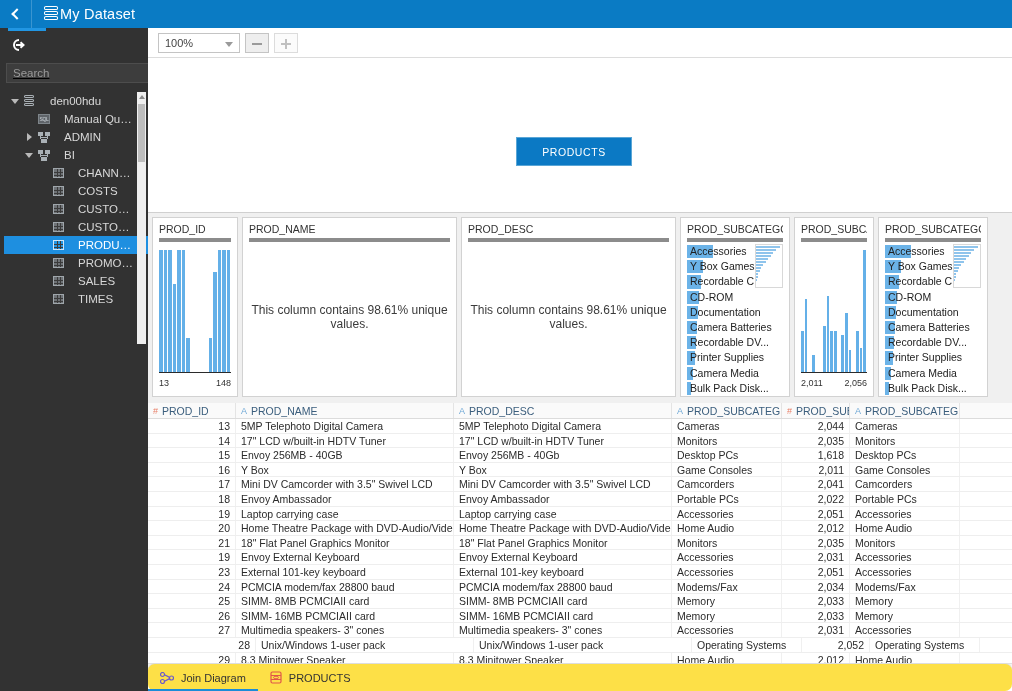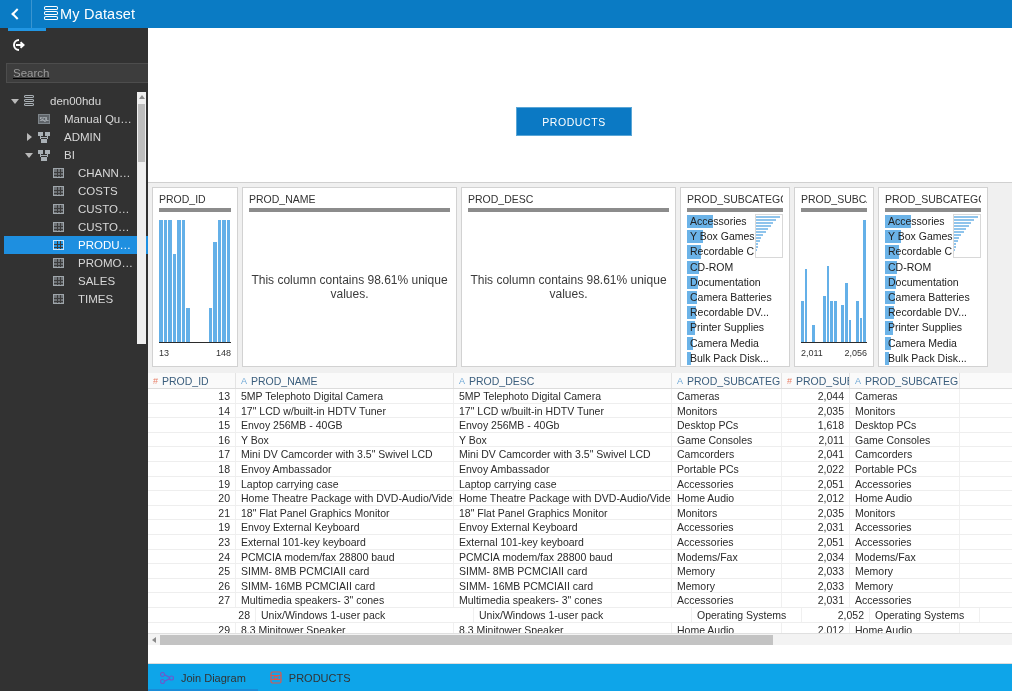--- a/index.html
+++ b/index.html
@@ -211,21 +211,21 @@
   }
   .hscroll .thumb { position:absolute; left:12px; top:1px; width:613px; height:10px; background:#c3c3c3; }
   .hscroll .larr {
     position:absolute; left:4px; top:3px; width:0;height:0;
     border-top:3px solid transparent;border-bottom:3px solid transparent;border-right:4px solid #8a8a8a;
   }
 
   
   .bottabs {
     position:absolute; left:148px; bottom:0; width:864px; height:28px;
-    background:#0ea5e9; border-top:1px solid #dddddd; display:flex; align-items:center;
+    background:#fde047; border-top:1px solid #dddddd; display:flex; align-items:center;border-radius:7px;
   }
   .bottab {
     height:28px; display:flex; align-items:center; padding:0 12px; font-size:11px; color:#333;
     position:relative;
   }
   .bottab.active::after {
     content:""; position:absolute; left:0; right:0; bottom:0; height:3px; background:#1a8cd8;
   }
   .bottab .bt-ico { margin-right:7px; display:flex; align-items:center; }
   .botstrip { position:absolute; left:0; bottom:0; width:148px; height:28px; background:#323232; }
@@ -416,20 +416,33 @@
         </div>
       <div class="lp-scroll">
         <div class="uparr"></div>
         <div class="thumb"></div>
       </div>
     </div>
   </div>
 
   <div class="main">
 
+    <div class="toolbar">
+      <div class="zoomsel">
+        <span>100%</span>
+        <span class="caret"></span>
+      </div>
+      <div class="zbtn minus">
+          <span class="bar"></span>
+        </div>
+      <div class="zbtn plus">
+        <span class="bar h"></span>
+        <span class="bar v"></span>
+      </div>
+    </div>
 
     <div class="canvas">
       <div class="node-products">
         <span>PRODUCTS</span>
       </div>
     </div>
 
     <div class="cards" id="cards">
         <div class="card" style="width: 86px;">
           <div class="cname">PROD_ID</div>
@@ -777,21 +790,21 @@
           </div>
           <div class="grow">
             <div class="gc r" style="width: 88px;">27</div>
             <div class="gc" style="width: 218px;">Multimedia speakers- 3" cones</div>
             <div class="gc" style="width: 218px;">Multimedia speakers- 3" cones</div>
             <div class="gc" style="width: 110px;">Accessories</div>
             <div class="gc r" style="width: 68px;">2,031</div>
             <div class="gc" style="width: 110px;">Accessories</div>
           </div>
           <div class="grow">
-            <div class="gc r" style="width: 108px;">28</div>
+            <div class="gc r" style="width: 88px; margin-left: 20px;">28</div>
             <div class="gc" style="width: 218px;">Unix/Windows 1-user pack</div>
             <div class="gc" style="width: 218px;">Unix/Windows 1-user pack</div>
             <div class="gc" style="width: 110px;">Operating Systems</div>
             <div class="gc r" style="width: 68px;">2,052</div>
             <div class="gc" style="width: 110px;">Operating Systems</div>
           </div>
           <div class="grow">
             <div class="gc r" style="width: 88px;">29</div>
             <div class="gc" style="width: 218px;">8.3 Minitower Speaker</div>
             <div class="gc" style="width: 218px;">8.3 Minitower Speaker</div>

